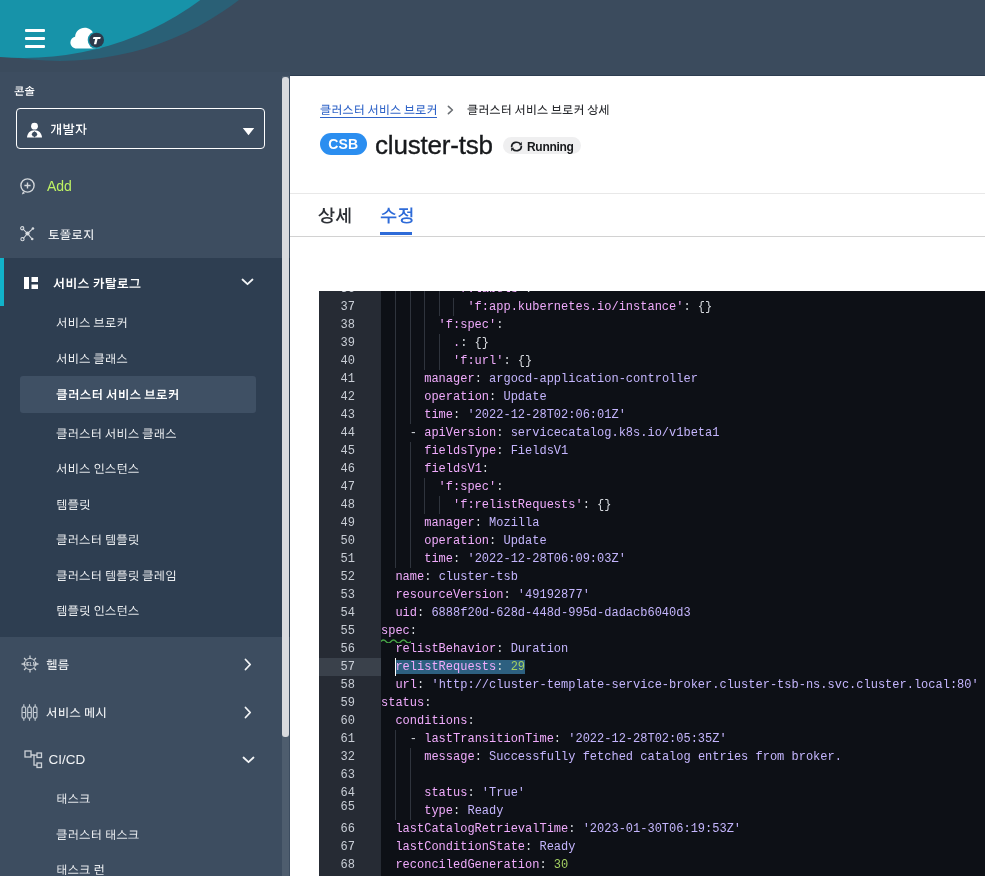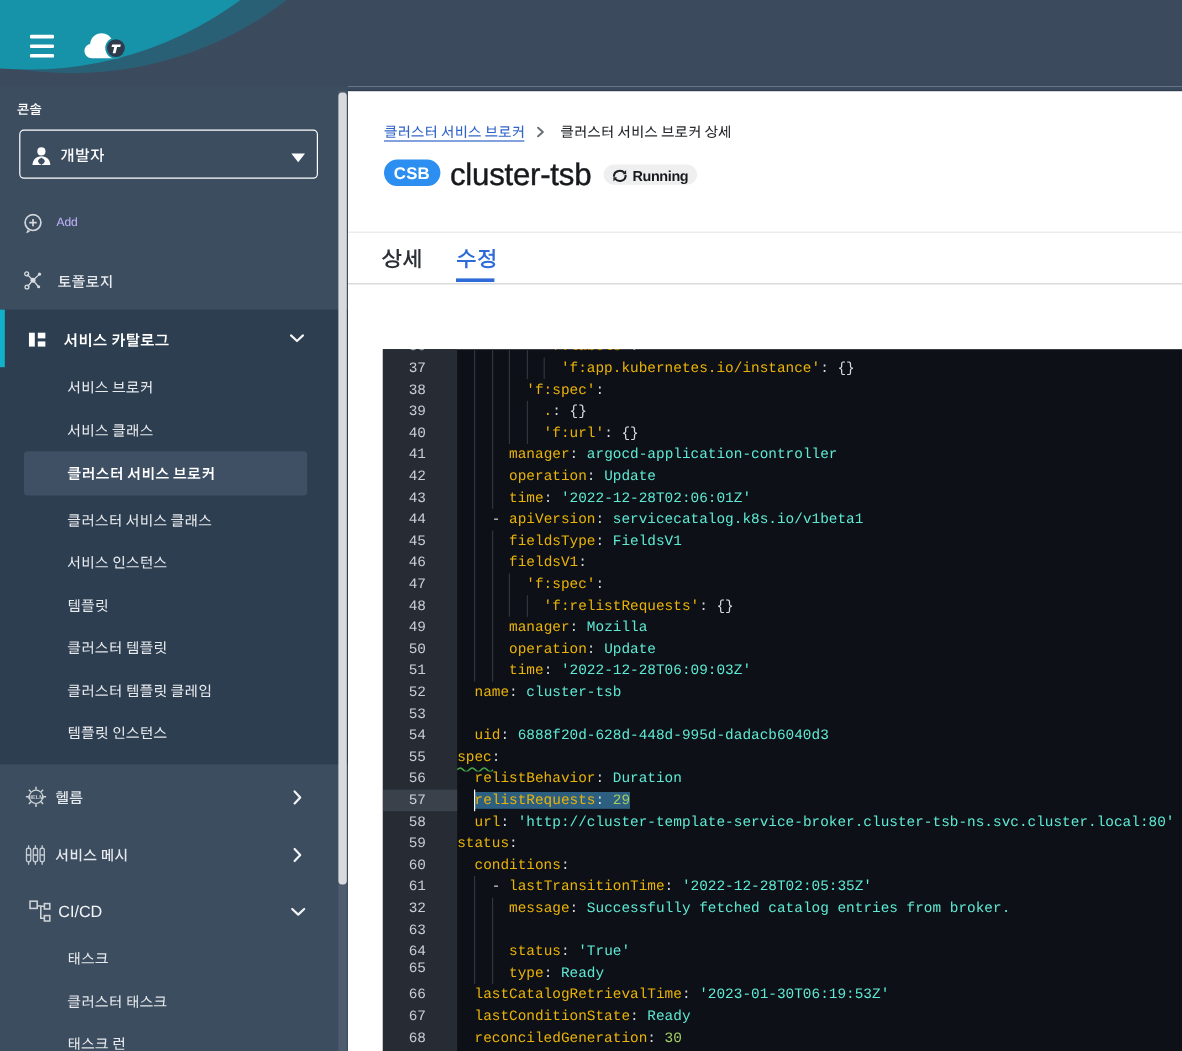--- a/index.html
+++ b/index.html
@@ -12,21 +12,21 @@
 #tealbar{position:absolute;left:0;top:186px;width:4px;height:48px;background:#11b2c9}
 
 #main{position:absolute;left:290px;top:72px;width:695px;height:804px;background:#fff}
 .hr{position:absolute;left:0;height:1px;background:#e8e8e8}
 #editor{position:absolute;left:28.5px;top:219px;width:666.5px;height:585px;background:#0d1016;overflow:hidden}
 #gutter{position:absolute;left:0;top:0;width:62px;height:585px;background:#262b34}
 .lnum{position:absolute;left:0;width:36.5px;text-align:right;height:18px;line-height:18px;
   font-family:"Liberation Mono",monospace;font-size:12px;color:#c9ced6}
 .cline{position:absolute;left:62.5px;height:18px;line-height:18px;white-space:pre;
   font-family:"Liberation Mono",monospace;font-size:12px;color:#d6d9de}
-.k{color:#eab308}.v{color:#5eead4}.n{color:#a3cf62}.w{color:#d6d9de}
+.k{color:#f0abfc}.v{color:#c4b5fd}.n{color:#a3cf62}.w{color:#d6d9de}
 .ig{position:absolute;width:1px;background:#2f343d}
 .sel{background:#2d6080}
 .caret{position:absolute;width:1.5px;height:18px;background:#fff}
 .urlu{text-decoration-skip-ink:none;text-underline-offset:2px;text-decoration-thickness:1px}
 </style></head><body>
 <div id="page">
 
 <div id="header">
 <svg width="985" height="76" viewBox="0 0 985 76" style="position:absolute;left:0;top:0">
 <circle cx="60" cy="-232" r="293" fill="#2a6076"></circle>
@@ -61,21 +61,21 @@
         <path fill="#ffffff" d="M7.0 0.6V-10.1H8.2V-5.8H9.6V-10.4H11.0V1.1H9.6V-4.5H8.2V0.6ZM0.8 -1.4Q2.6 -2.8 3.5 -4.6Q4.4 -6.4 4.4 -8.1H1.3V-9.3H5.8Q5.8 -4.0 1.8 -0.6Z M14.8 0.9V-2.0H21.4V-3.0H14.8V-4.0H22.8V-1.1H16.2V-0.1H23.1V0.9ZM21.4 -4.5V-10.4H22.8V-8.0H24.3V-6.7H22.8V-4.5ZM13.5 -5.0V-10.2H14.8V-8.7H18.1V-10.2H19.5V-5.0ZM14.8 -6.1H18.1V-7.6H14.8Z M33.6 1.1V-10.4H34.9V-5.7H36.7V-4.4H34.9V1.1ZM25.3 -1.5Q25.9 -1.9 26.4 -2.3Q26.8 -2.8 27.4 -3.5Q27.9 -4.1 28.2 -5.1Q28.5 -6.0 28.5 -7.0V-8.1H26.0V-9.4H32.3V-8.1H29.9V-7.0Q29.9 -6.1 30.2 -5.3Q30.5 -4.4 30.9 -3.7Q31.4 -3.1 31.9 -2.6Q32.3 -2.1 32.8 -1.7L31.9 -0.9Q31.2 -1.4 30.4 -2.4Q29.6 -3.4 29.2 -4.3Q28.9 -3.4 28.0 -2.3Q27.1 -1.2 26.3 -0.6Z"></path>
       </svg>
 <svg style="position:absolute;left:242px;top:55px" width="13" height="9" viewBox="0 0 13 9">
         <path fill="#fff" d="M0.8 1 L12.2 1 L6.5 8.2 Z"></path>
       </svg>
 <svg style="position:absolute;left:20px;top:106px" width="16" height="17" viewBox="0 0 16 17">
 <circle cx="7.5" cy="7.5" r="6.6" fill="none" stroke="#d3d7db" stroke-width="1.4"></circle>
 <path d="M7.5 4.4 V10.6 M4.4 7.5 H10.6" stroke="#d3d7db" stroke-width="1.4" fill="none"></path>
 <path d="M3 13.2 L1.8 16.4 L5 15.2 Z" fill="#d3d7db" stroke="none"></path>
 </svg>
-<div style="position:absolute;left:47px;top:103.5px;height:20px;line-height:20px;font-size:10px;color:#c4b5fd">Add</div>
+<div style="position:absolute;left:47px;top:103.5px;height:20px;line-height:20px;font-size:14px;color:#bef264">Add</div>
 <svg style="position:absolute;left:19px;top:153px" width="17" height="17" viewBox="0 0 21 21">
 <g stroke="#d9dde1" stroke-width="1.3" fill="none">
 <path d="M10.5 10.5 L4.5 4.5 M10.5 10.5 L16.5 5 M10.5 10.5 L5 17 M10.5 10.5 L15.5 16.5"></path>
 </g>
 <circle cx="10.5" cy="10.5" r="2.6" fill="#d9dde1"></circle>
 <circle cx="4" cy="4" r="2" fill="none" stroke="#d9dde1" stroke-width="1.3"></circle>
 <circle cx="17.2" cy="4.3" r="1.6" fill="#d9dde1"></circle>
 <circle cx="4.3" cy="17.5" r="2" fill="none" stroke="#d9dde1" stroke-width="1.3"></circle>
 <circle cx="16.3" cy="17.2" r="1.6" fill="#d9dde1"></circle>
 </svg>
@@ -268,20 +268,21 @@
 <div class="cline" style="top:114.9px">      <span class="k">time</span><span class="w">: </span><span class="v">'2022-12-28T02:06:01Z'</span></div>
 <div class="cline" style="top:132.9px">    <span class="w">- </span><span class="k">apiVersion</span><span class="w">: </span><span class="v"><span class="urlu">servicecatalog.k8s.io/v1beta1</span></span></div>
 <div class="cline" style="top:150.9px">      <span class="k">fieldsType</span><span class="w">: </span><span class="v">FieldsV1</span></div>
 <div class="cline" style="top:168.9px">      <span class="k">fieldsV1</span><span class="w">:</span></div>
 <div class="cline" style="top:186.9px">        <span class="k">'f:spec'</span><span class="w">:</span></div>
 <div class="cline" style="top:204.9px">          <span class="k">'f:relistRequests'</span><span class="w">: {}</span></div>
 <div class="cline" style="top:222.9px">      <span class="k">manager</span><span class="w">: </span><span class="v">Mozilla</span></div>
 <div class="cline" style="top:240.9px">      <span class="k">operation</span><span class="w">: </span><span class="v">Update</span></div>
 <div class="cline" style="top:258.9px">      <span class="k">time</span><span class="w">: </span><span class="v">'2022-12-28T06:09:03Z'</span></div>
 <div class="cline" style="top:276.9px">  <span class="k">name</span><span class="w">: </span><span class="v">cluster-tsb</span></div>
+<div class="cline" style="top:294.9px">  <span class="k">resourceVersion</span><span class="w">: </span><span class="v">'49192877'</span></div>
 <div class="cline" style="top:313px">  <span class="k">uid</span><span class="w">: </span><span class="v">6888f20d-628d-448d-995d-dadacb6040d3</span></div>
 <div class="cline" style="top:330.9px"><span class="k">spec</span><span class="w">:</span></div>
 <div class="cline" style="top:348.9px">  <span class="k">relistBehavior</span><span class="w">: </span><span class="v">Duration</span></div>
 <div class="cline" style="top:366.9px">  <span class="sel"><span class="k">relistRequests</span><span class="w">: </span><span class="n">29</span></span></div>
 <div class="cline" style="top:384.9px">  <span class="k">url</span><span class="w">: </span><span class="v">'<span class="urlu">http://cluster-template-service-broker.cluster-tsb-ns.svc.cluster.local:80</span>'</span></div>
 <div class="cline" style="top:402.9px"><span class="k">status</span><span class="w">:</span></div>
 <div class="cline" style="top:420.9px">  <span class="k">conditions</span><span class="w">:</span></div>
 <div class="cline" style="top:438.9px">    <span class="w">- </span><span class="k">lastTransitionTime</span><span class="w">: </span><span class="v">'2022-12-28T02:05:35Z'</span></div>
 <div class="cline" style="top:456.9px">      <span class="k">message</span><span class="w">: </span><span class="v">Successfully fetched catalog entries from broker.</span></div>
 <div class="cline" style="top:492.9px">      <span class="k">status</span><span class="w">: </span><span class="v">'True'</span></div>

